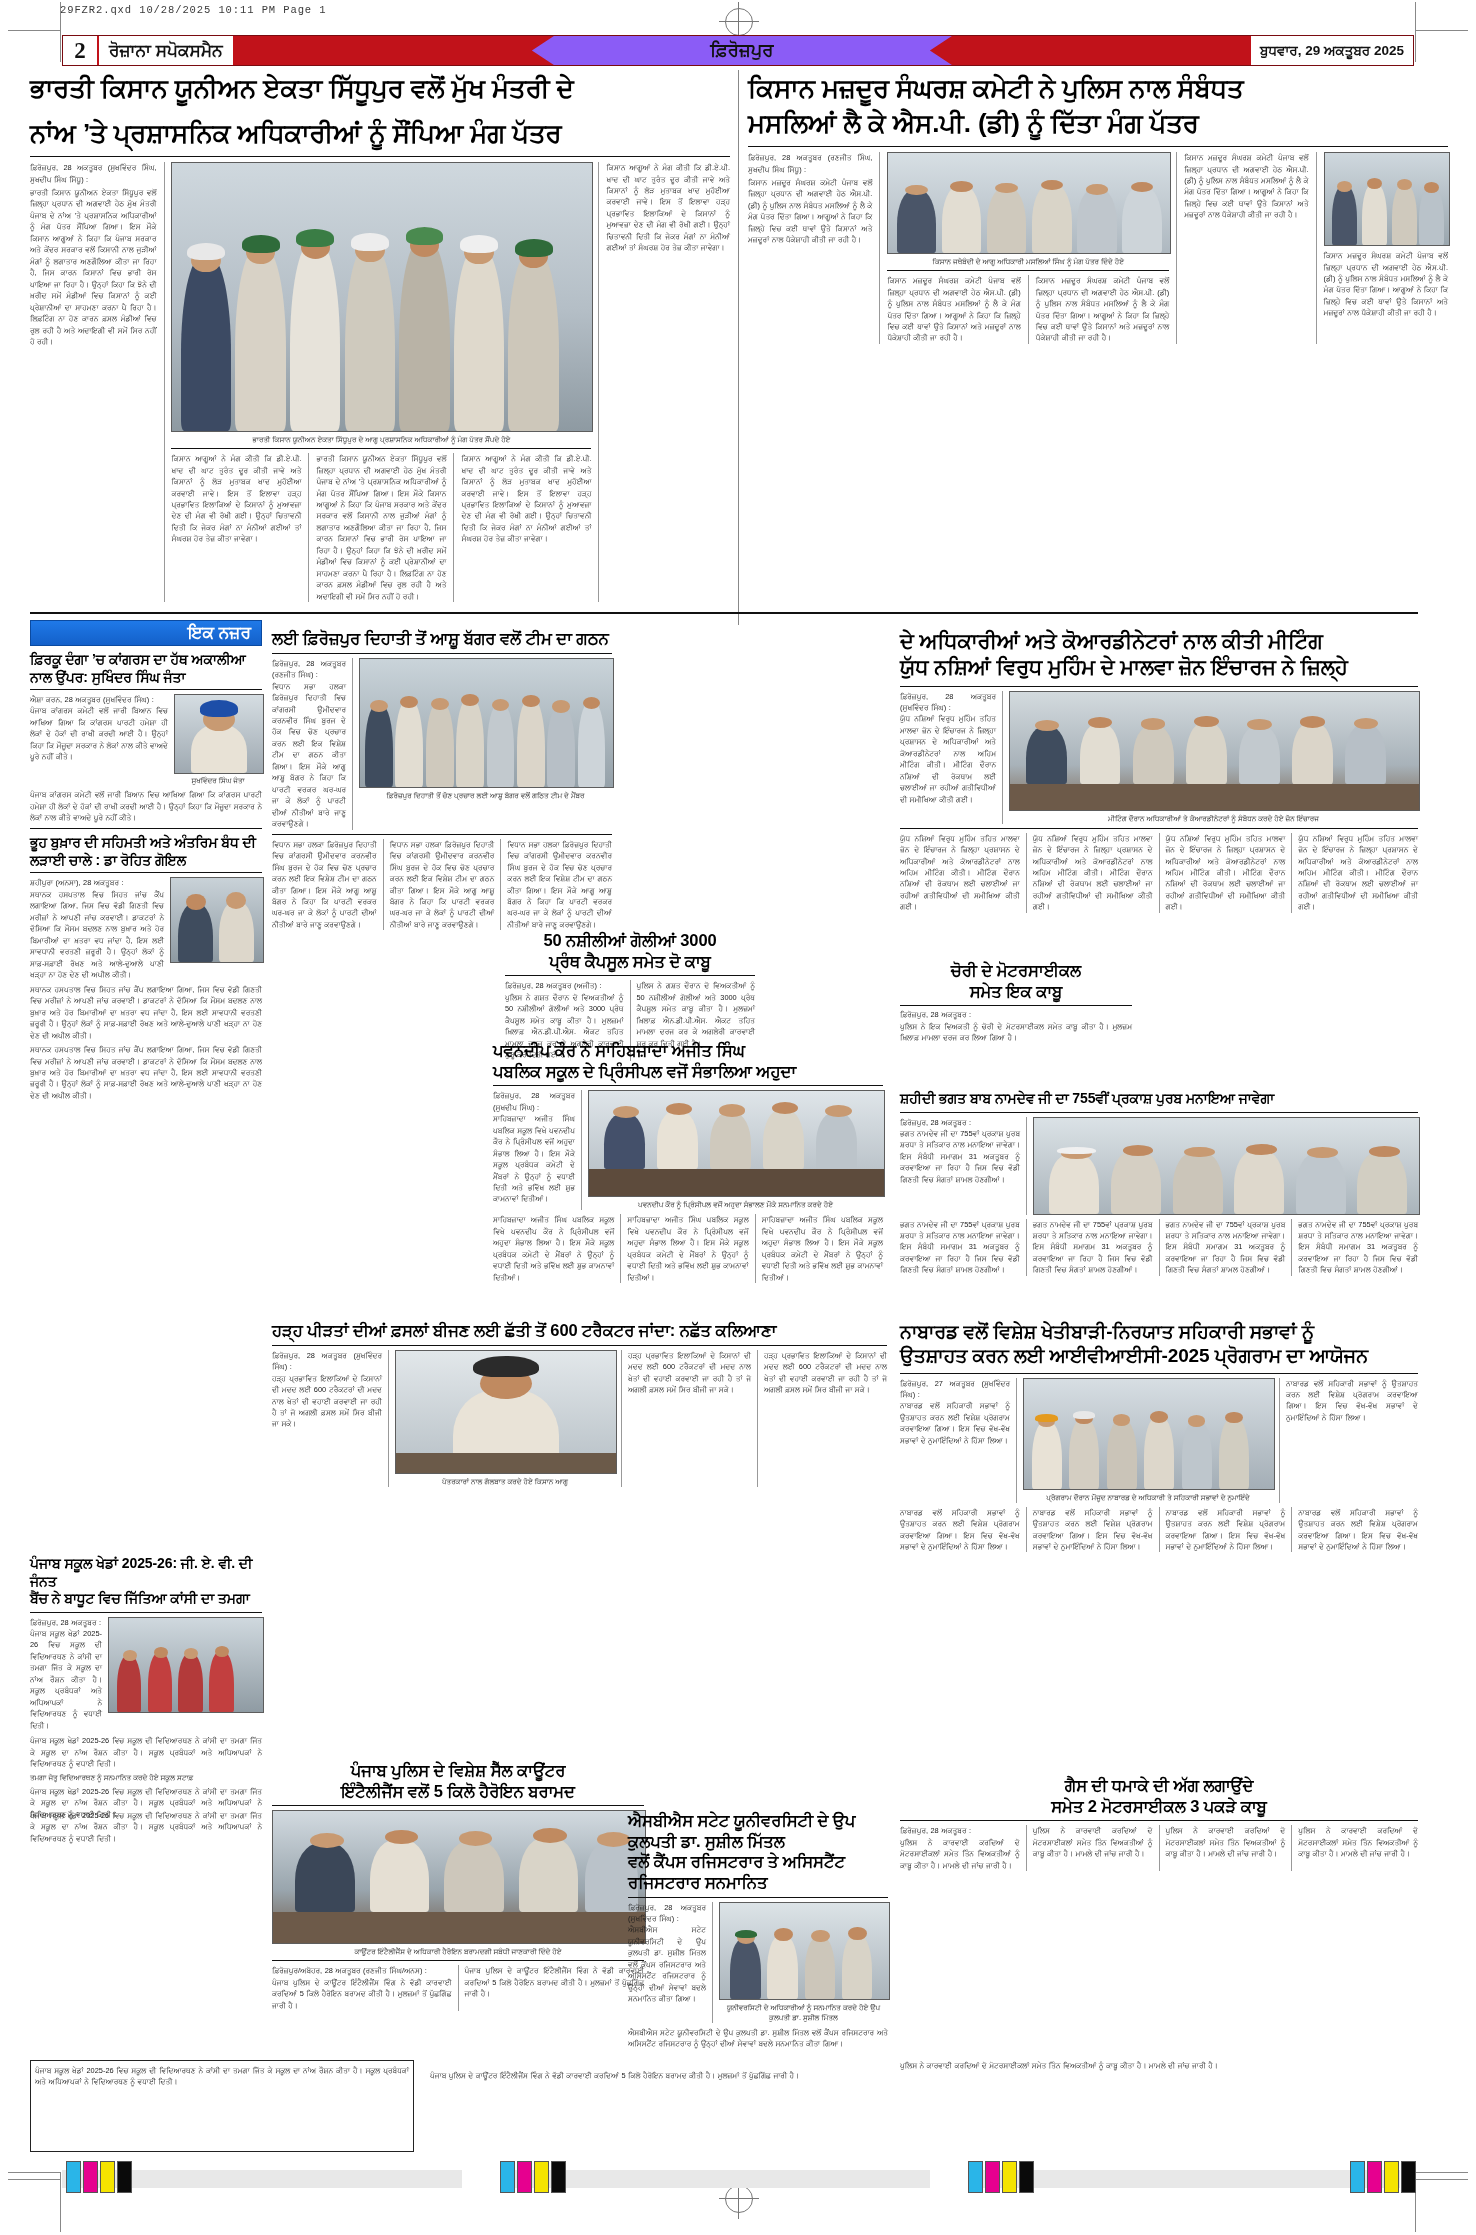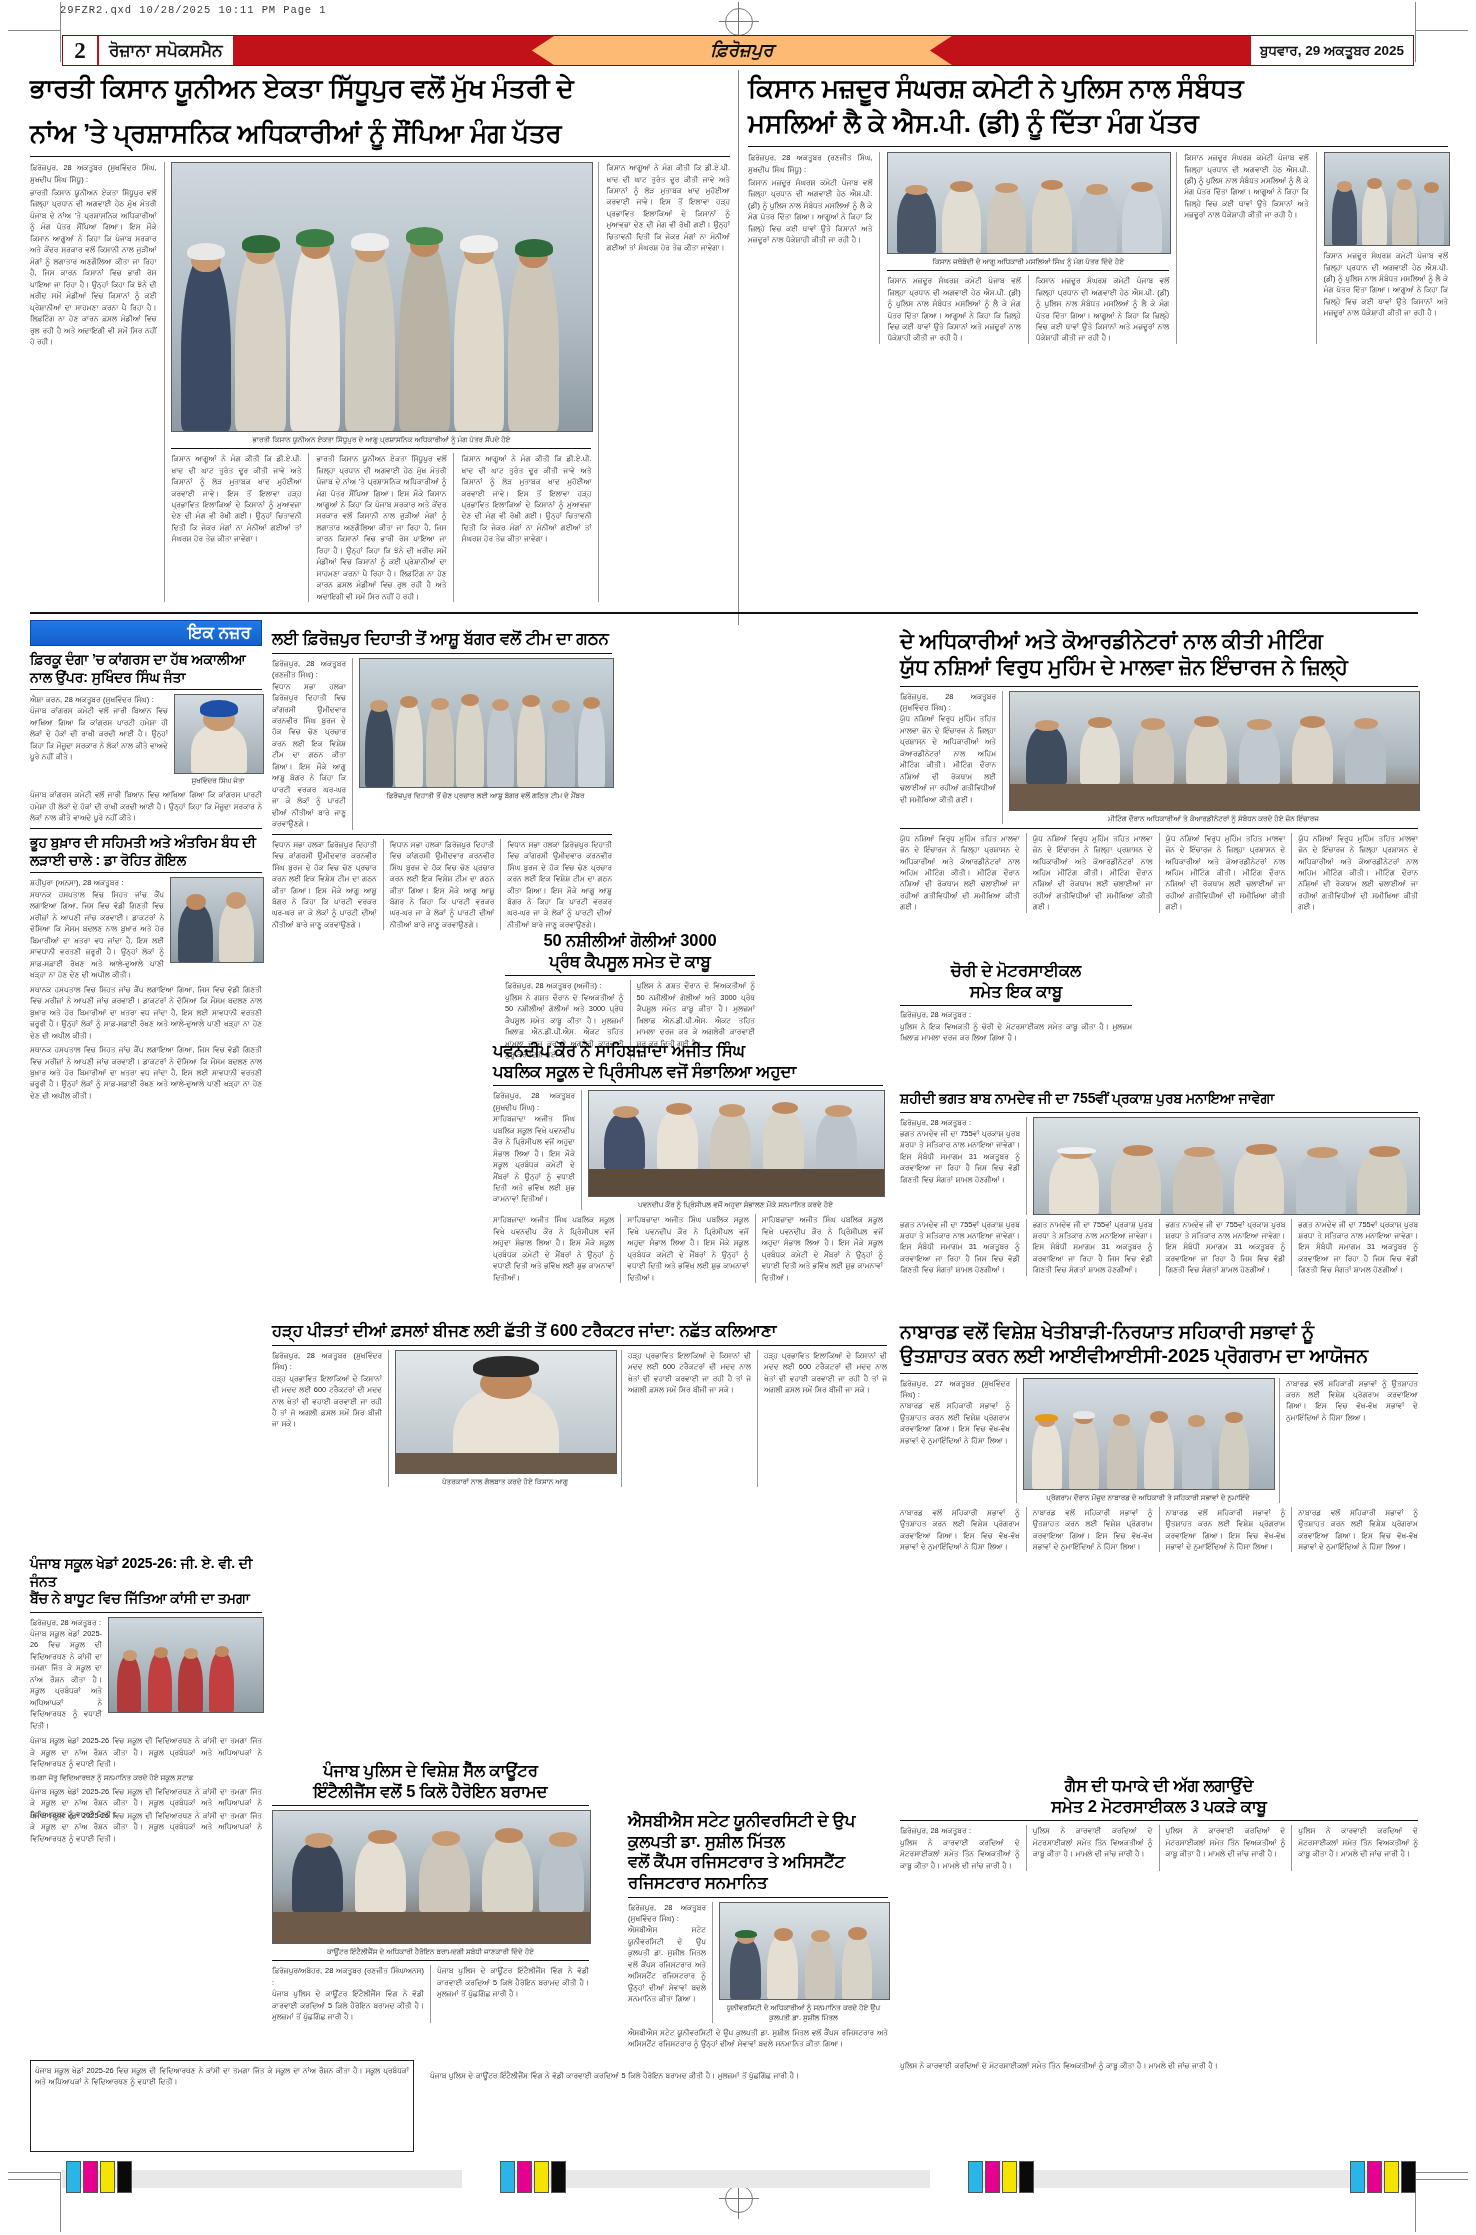--- a/index.html
+++ b/index.html
@@ -35,25 +35,24 @@
     display:flex;align-items:center;justify-content:center;
     font-weight:bold;font-size:23px;color:#111;font-family:"Liberation Serif",serif;
   }
   .mast-title{
     background:#fff;padding:0 10px;display:flex;align-items:center;
     font-size:17px;font-weight:bold;color:#111;white-space:nowrap;
   }
   .mast-mid{flex:1;position:relative;}
   .mast-city{
     position:absolute;left:50%;top:0;transform:translateX(-50%);
-    height:100%;min-width:420px;background:#fdba74;
+    height:100%;min-width:420px;background:#8b5cf6;
     display:flex;align-items:center;justify-content:center;
     font-size:18px;font-weight:bold;color:#111;
     clip-path:polygon(22px 0,100% 0,calc(100% - 22px) 50%,100% 100%,22px 100%,0 50%);
-    font-style:italic;
   }
   .mast-date{
     background:#fff;padding:0 9px;display:flex;align-items:center;
     font-size:13.5px;font-weight:bold;color:#111;white-space:nowrap;
   }
 
   
   .hl{
     font-weight:bold;color:#000;line-height:1.22;
     letter-spacing:-.1px;
@@ -648,21 +647,21 @@
             <div class="head" style="left:69%;bottom:78%;width:9%;height:16%;background:#c08a60;"></div>
           </div>
         </div>
       </div>
     </div>
     <div class="body-txt" style="margin-top:4px;">ਪੰਜਾਬ ਸਕੂਲ ਖੇਡਾਂ 2025-26 ਵਿਚ ਸਕੂਲ ਦੀ ਵਿਦਿਆਰਥਣ ਨੇ ਕਾਂਸੀ ਦਾ ਤਮਗਾ ਜਿੱਤ ਕੇ ਸਕੂਲ ਦਾ ਨਾਂਅ ਰੌਸ਼ਨ ਕੀਤਾ ਹੈ। ਸਕੂਲ ਪ੍ਰਬੰਧਕਾਂ ਅਤੇ ਅਧਿਆਪਕਾਂ ਨੇ ਵਿਦਿਆਰਥਣ ਨੂੰ ਵਧਾਈ ਦਿਤੀ।</div>
     <div class="cap" style="margin-top:3px;text-align:left;">ਤਮਗਾ ਜੇਤੂ ਵਿਦਿਆਰਥਣ ਨੂੰ ਸਨਮਾਨਿਤ ਕਰਦੇ ਹੋਏ ਸਕੂਲ ਸਟਾਫ਼</div>
     <div class="body-txt" style="margin-top:3px;">ਪੰਜਾਬ ਸਕੂਲ ਖੇਡਾਂ 2025-26 ਵਿਚ ਸਕੂਲ ਦੀ ਵਿਦਿਆਰਥਣ ਨੇ ਕਾਂਸੀ ਦਾ ਤਮਗਾ ਜਿੱਤ ਕੇ ਸਕੂਲ ਦਾ ਨਾਂਅ ਰੌਸ਼ਨ ਕੀਤਾ ਹੈ। ਸਕੂਲ ਪ੍ਰਬੰਧਕਾਂ ਅਤੇ ਅਧਿਆਪਕਾਂ ਨੇ ਵਿਦਿਆਰਥਣ ਨੂੰ ਵਧਾਈ ਦਿਤੀ।</div>
   </div>
 
-  <div style="position:absolute;left:272px;top:1760px;width:317px;">
+  <div style="position:absolute;left:272px;top:1760px;width:372px;">
     <div class="hl hl-sub" style="text-align:center;">ਪੰਜਾਬ ਪੁਲਿਸ ਦੇ ਵਿਸ਼ੇਸ਼ ਸੈੱਲ ਕਾਊਂਟਰ</div>
     <div class="hl hl-sub" style="text-align:center;">ਇੰਟੈਲੀਜੈਂਸ ਵਲੋਂ 5 ਕਿਲੋ ਹੈਰੋਇਨ ਬਰਾਮਦ</div>
     <div class="rule" style="margin-top:4px;"></div>
     <div class="photo" style="width:100%;height:132px;margin-top:4px;">
       <div class="sky" style="background:linear-gradient(#d2dae0,#99a5ad 60%,#6d5a49);"></div>
       <div class="table-dark" style="height:24%;"></div>
       <div class="grp" style="height:62%;bottom:24%;">
         <div class="ppl" style="left:6%;width:16%;height:84%;background:#3b4758;"></div>
         <div class="head" style="left:10%;bottom:78%;width:9%;height:18%;background:#c89a72;"></div>
         <div class="ppl" style="left:26%;width:16%;height:88%;background:#e5dfd3;"></div>

